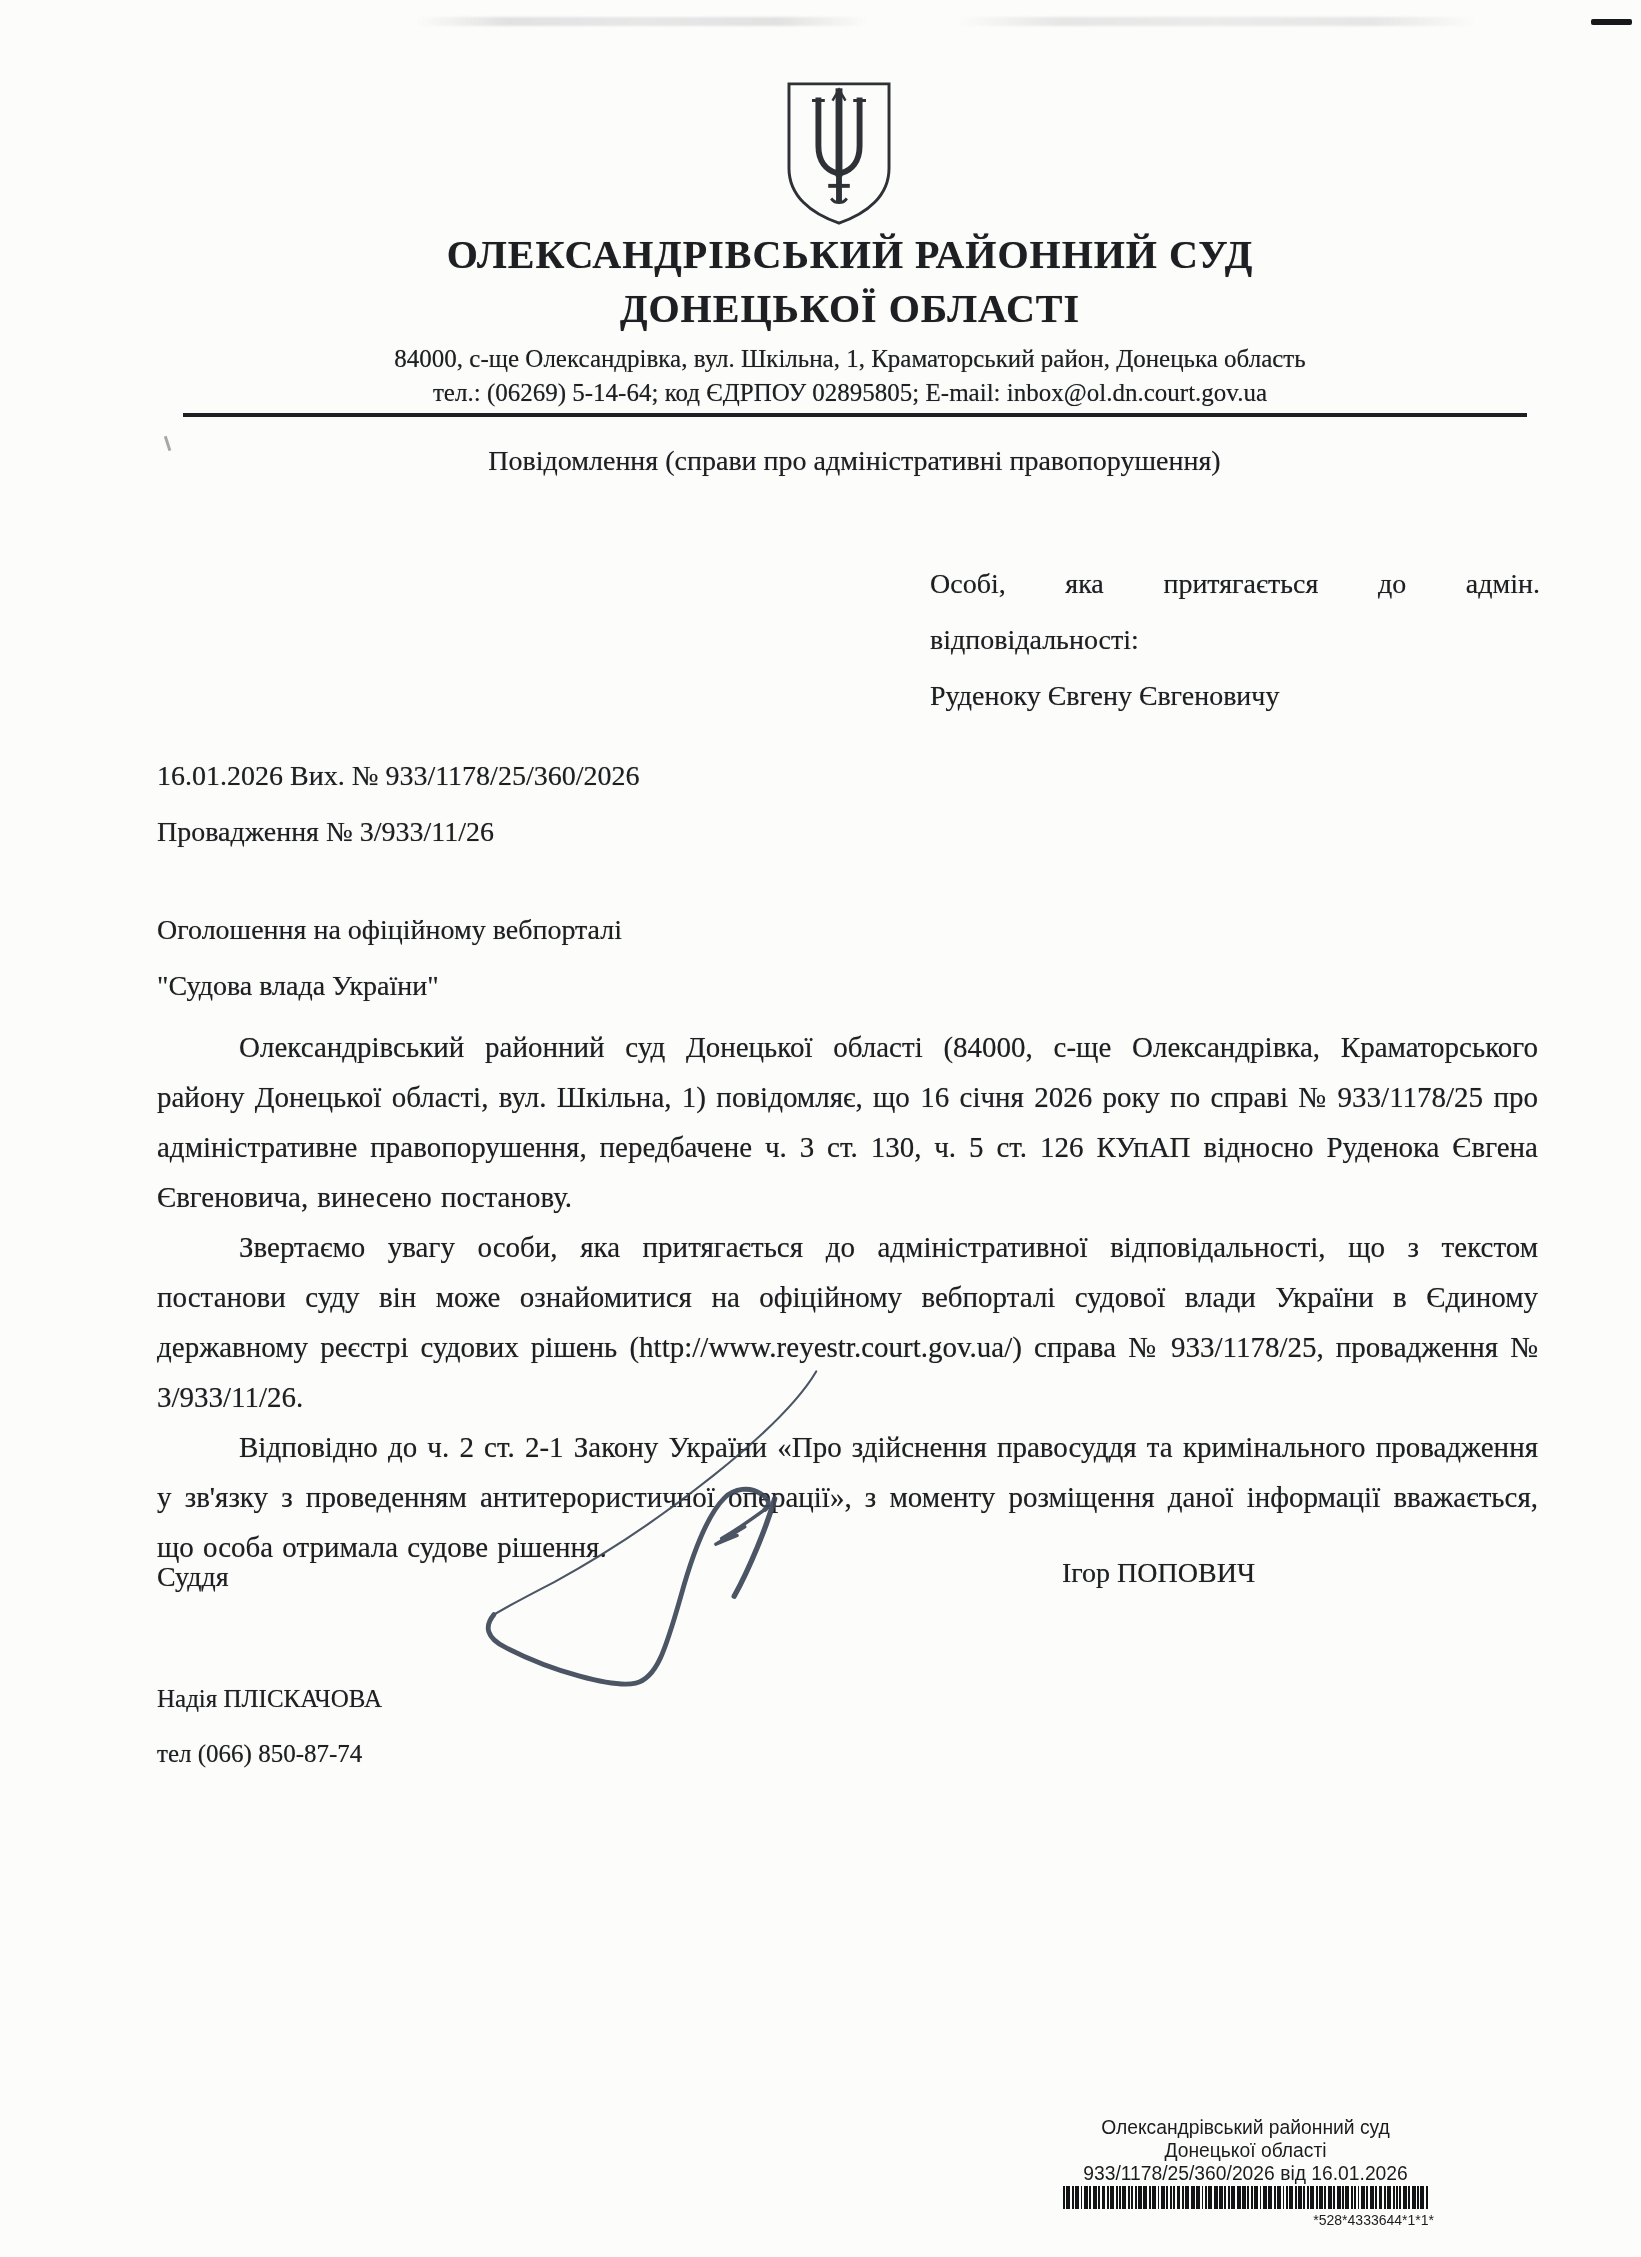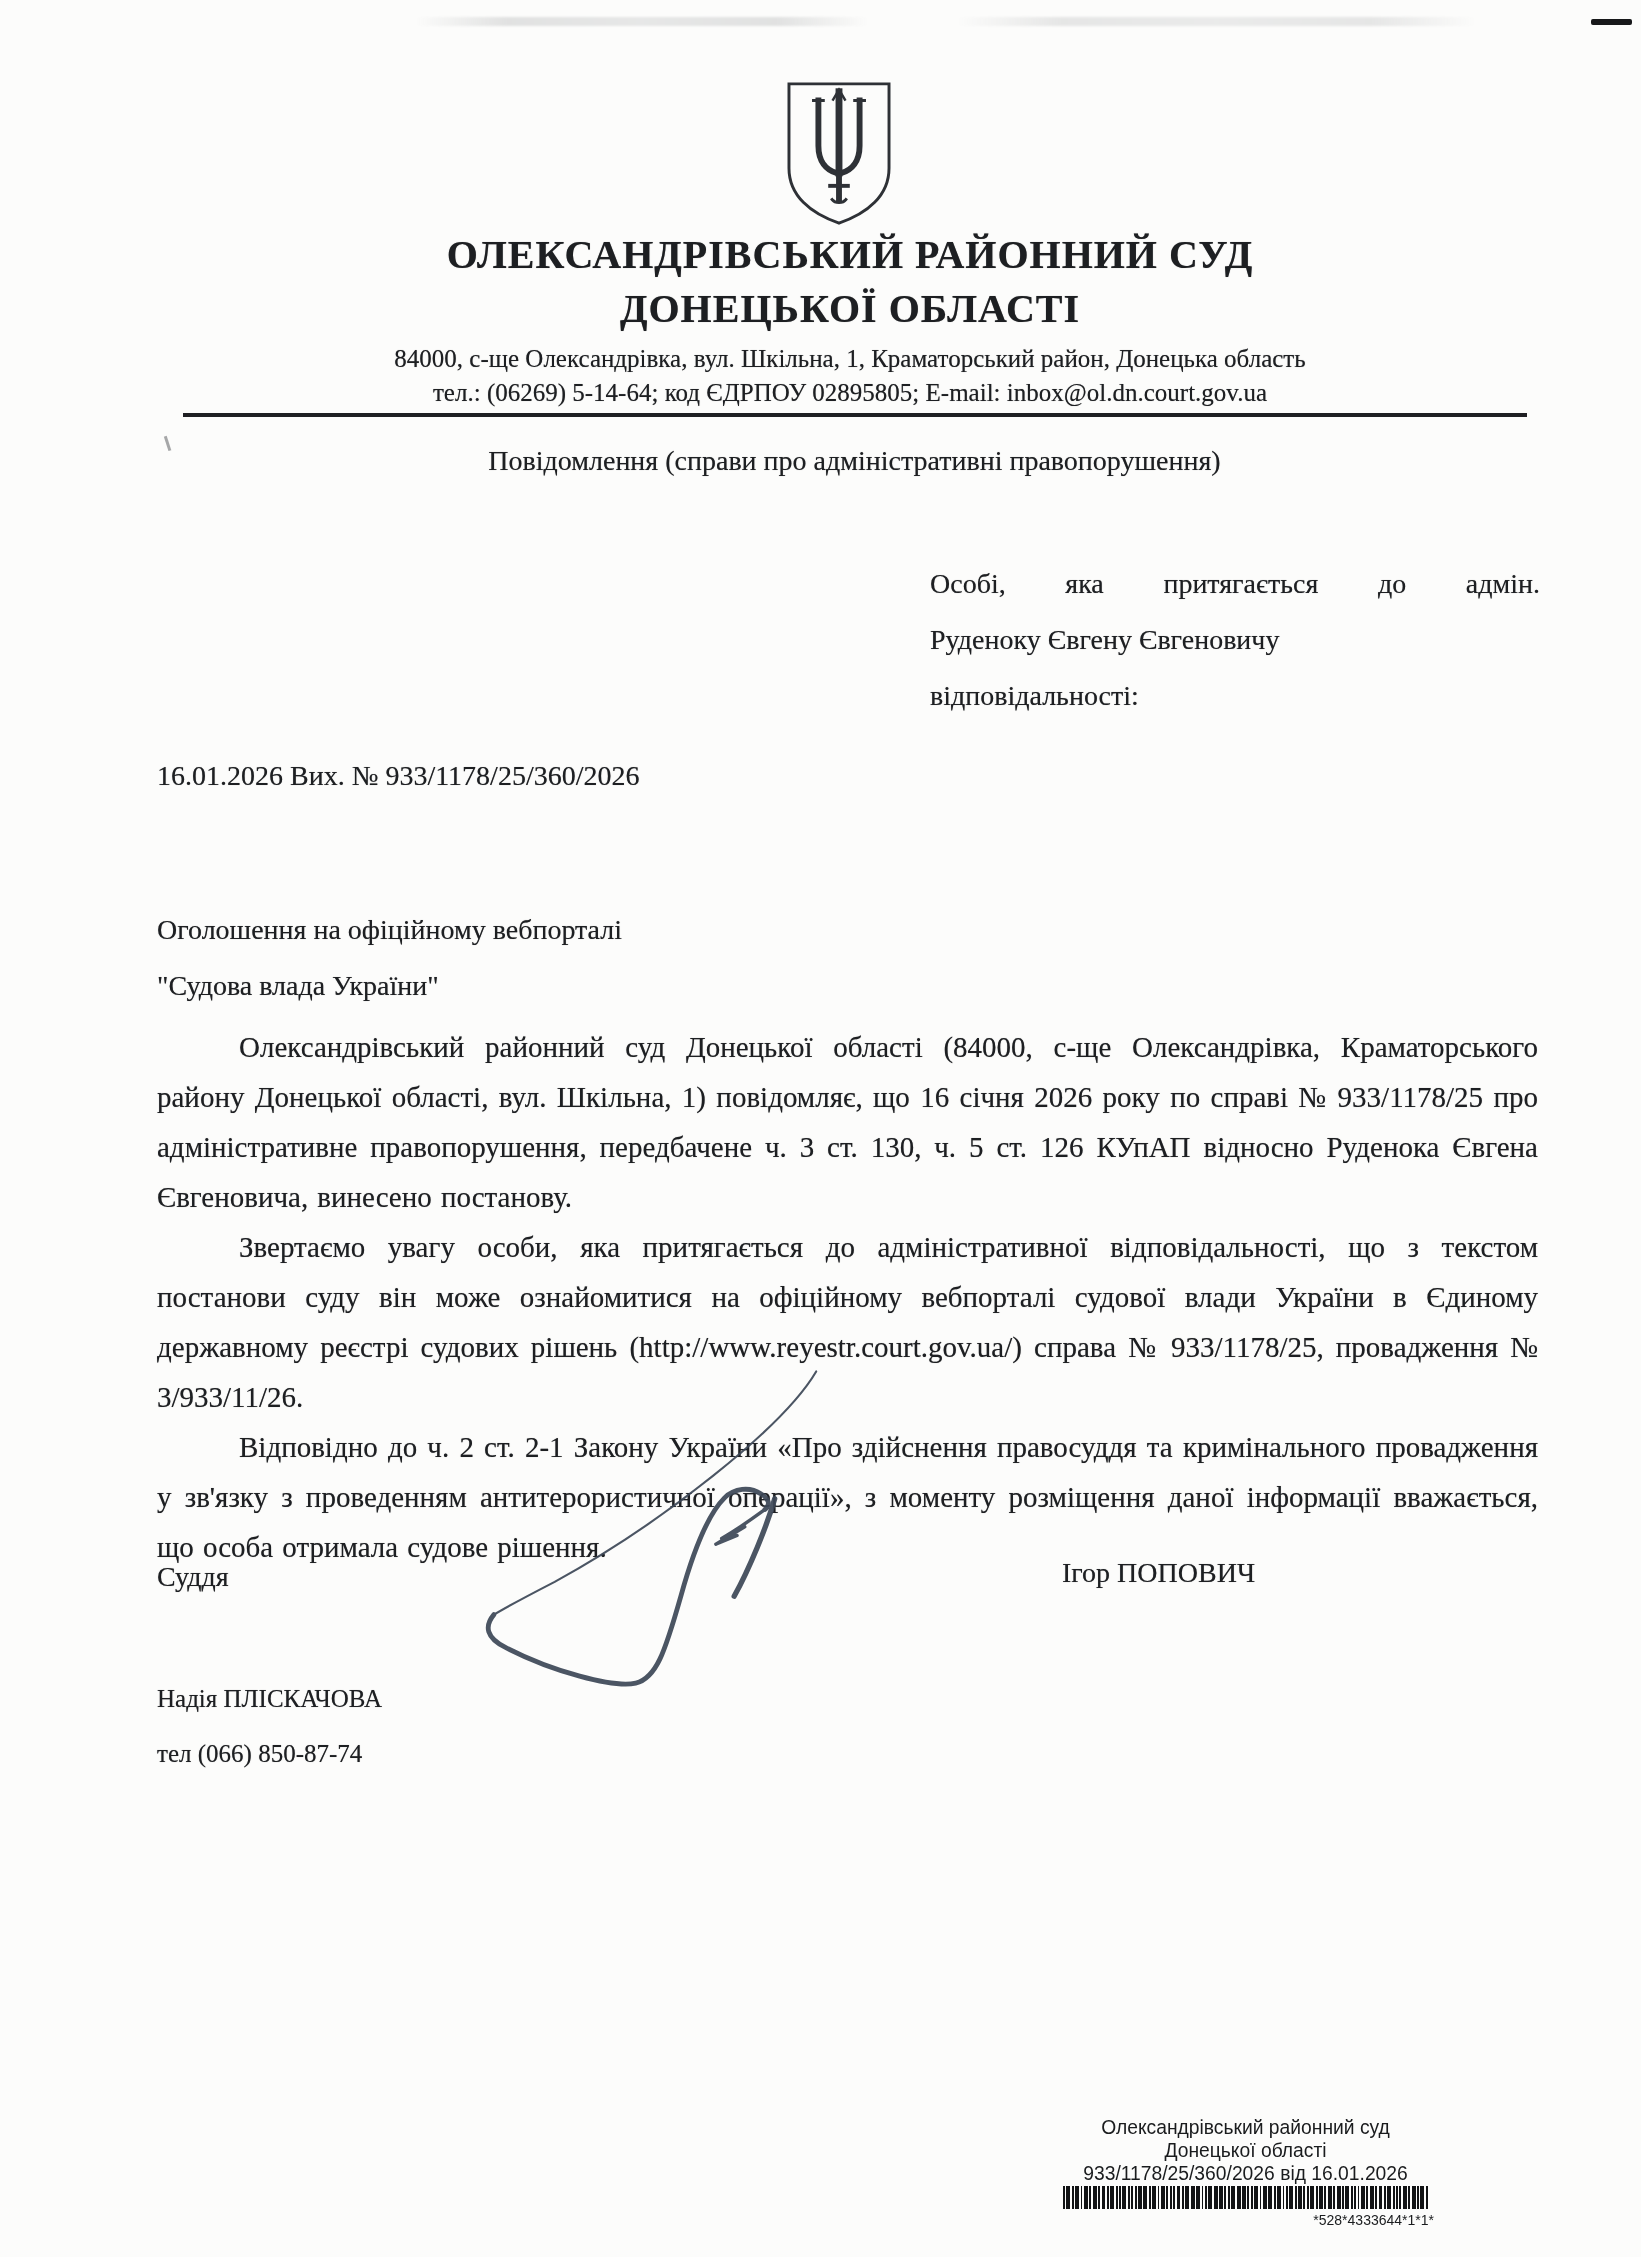--- a/index.html
+++ b/index.html
@@ -97,26 +97,27 @@
   <div class="court-address scan-text">84000, с-ще Олександрівка, вул. Шкільна, 1, Краматорський район, Донецька область</div>
   <div class="court-address scan-text" style="margin-top:1.9px">тел.: (06269) 5-14-64; код ЄДРПОУ 02895805; E-mail: inbox@ol.dn.court.gov.ua</div>
 </div>
 
 <div class="abs rule"></div>
 
 <div class="abs subject scan-text">Повідомлення (справи про адміністративні правопорушення)</div>
 
 <div class="abs addressee">
   <div class="just scan-text">Особі, яка притягається до адмін.</div>
+  <div class="scan-text">відповідальності:</div>
   <div class="scan-text">Руденоку Євгену Євгеновичу</div>
-  <div class="scan-text">відповідальності:</div>
 </div>
 
 <div class="abs reference">
   <div class="scan-text">16.01.2026 Вих. № 933/1178/25/360/2026</div>
+  <div class="scan-text">Провадження № 3/933/11/26</div>
 </div>
 
 <div class="abs announcement">
   <div class="scan-text">Оголошення на офіційному вебпорталі</div>
   <div class="scan-text">"Судова влада України"</div>
 </div>
 
 <div class="abs body-text">
   <p class="scan-text">Олександрівський районний суд Донецької області (84000, с-ще Олександрівка, Краматорського району Донецької області, вул. Шкільна, 1) повідомляє, що 16 січня 2026 року по справі № 933/1178/25 про адміністративне правопорушення, передбачене ч. 3 ст. 130, ч. 5 ст. 126 КУпАП відносно Руденока Євгена Євгеновича, винесено постанову.</p>
   <p class="scan-text">Звертаємо увагу особи, яка притягається до адміністративної відповідальності, що з текстом постанови суду він може ознайомитися на офіційному вебпорталі судової влади України в Єдиному державному реєстрі судових рішень (http://www.reyestr.court.gov.ua/) справа № 933/1178/25, провадження № 3/933/11/26.</p>

